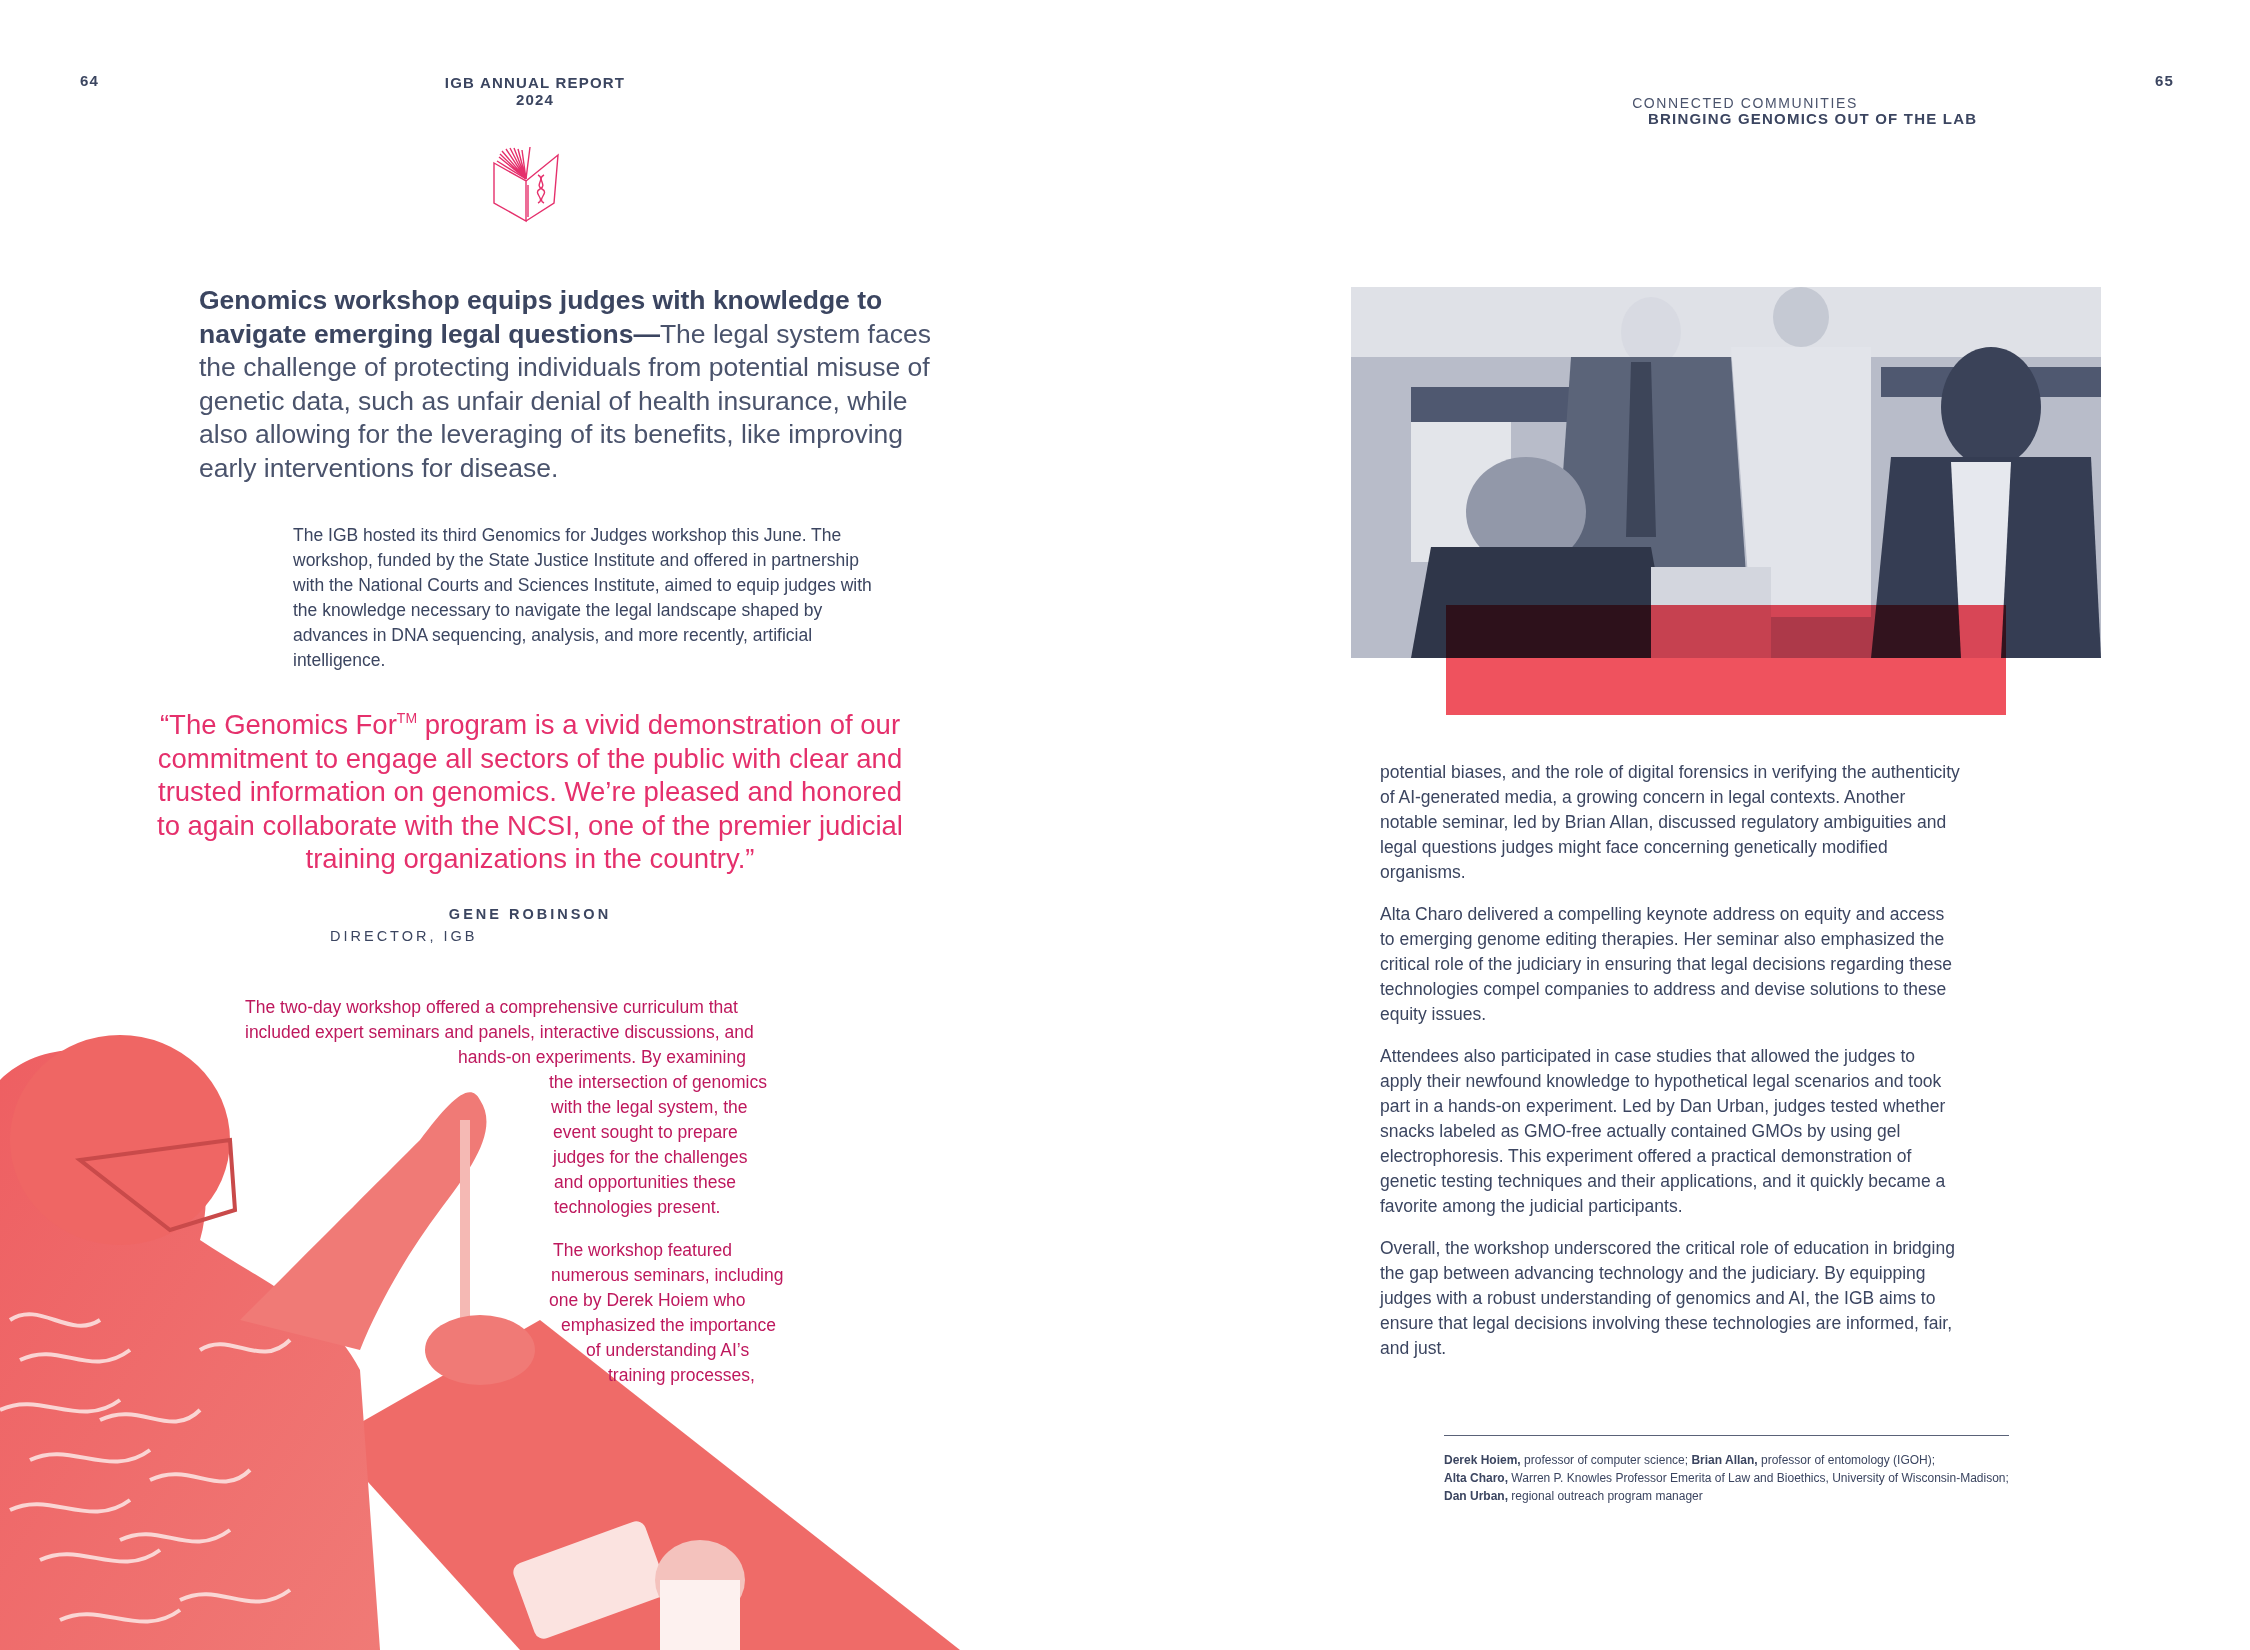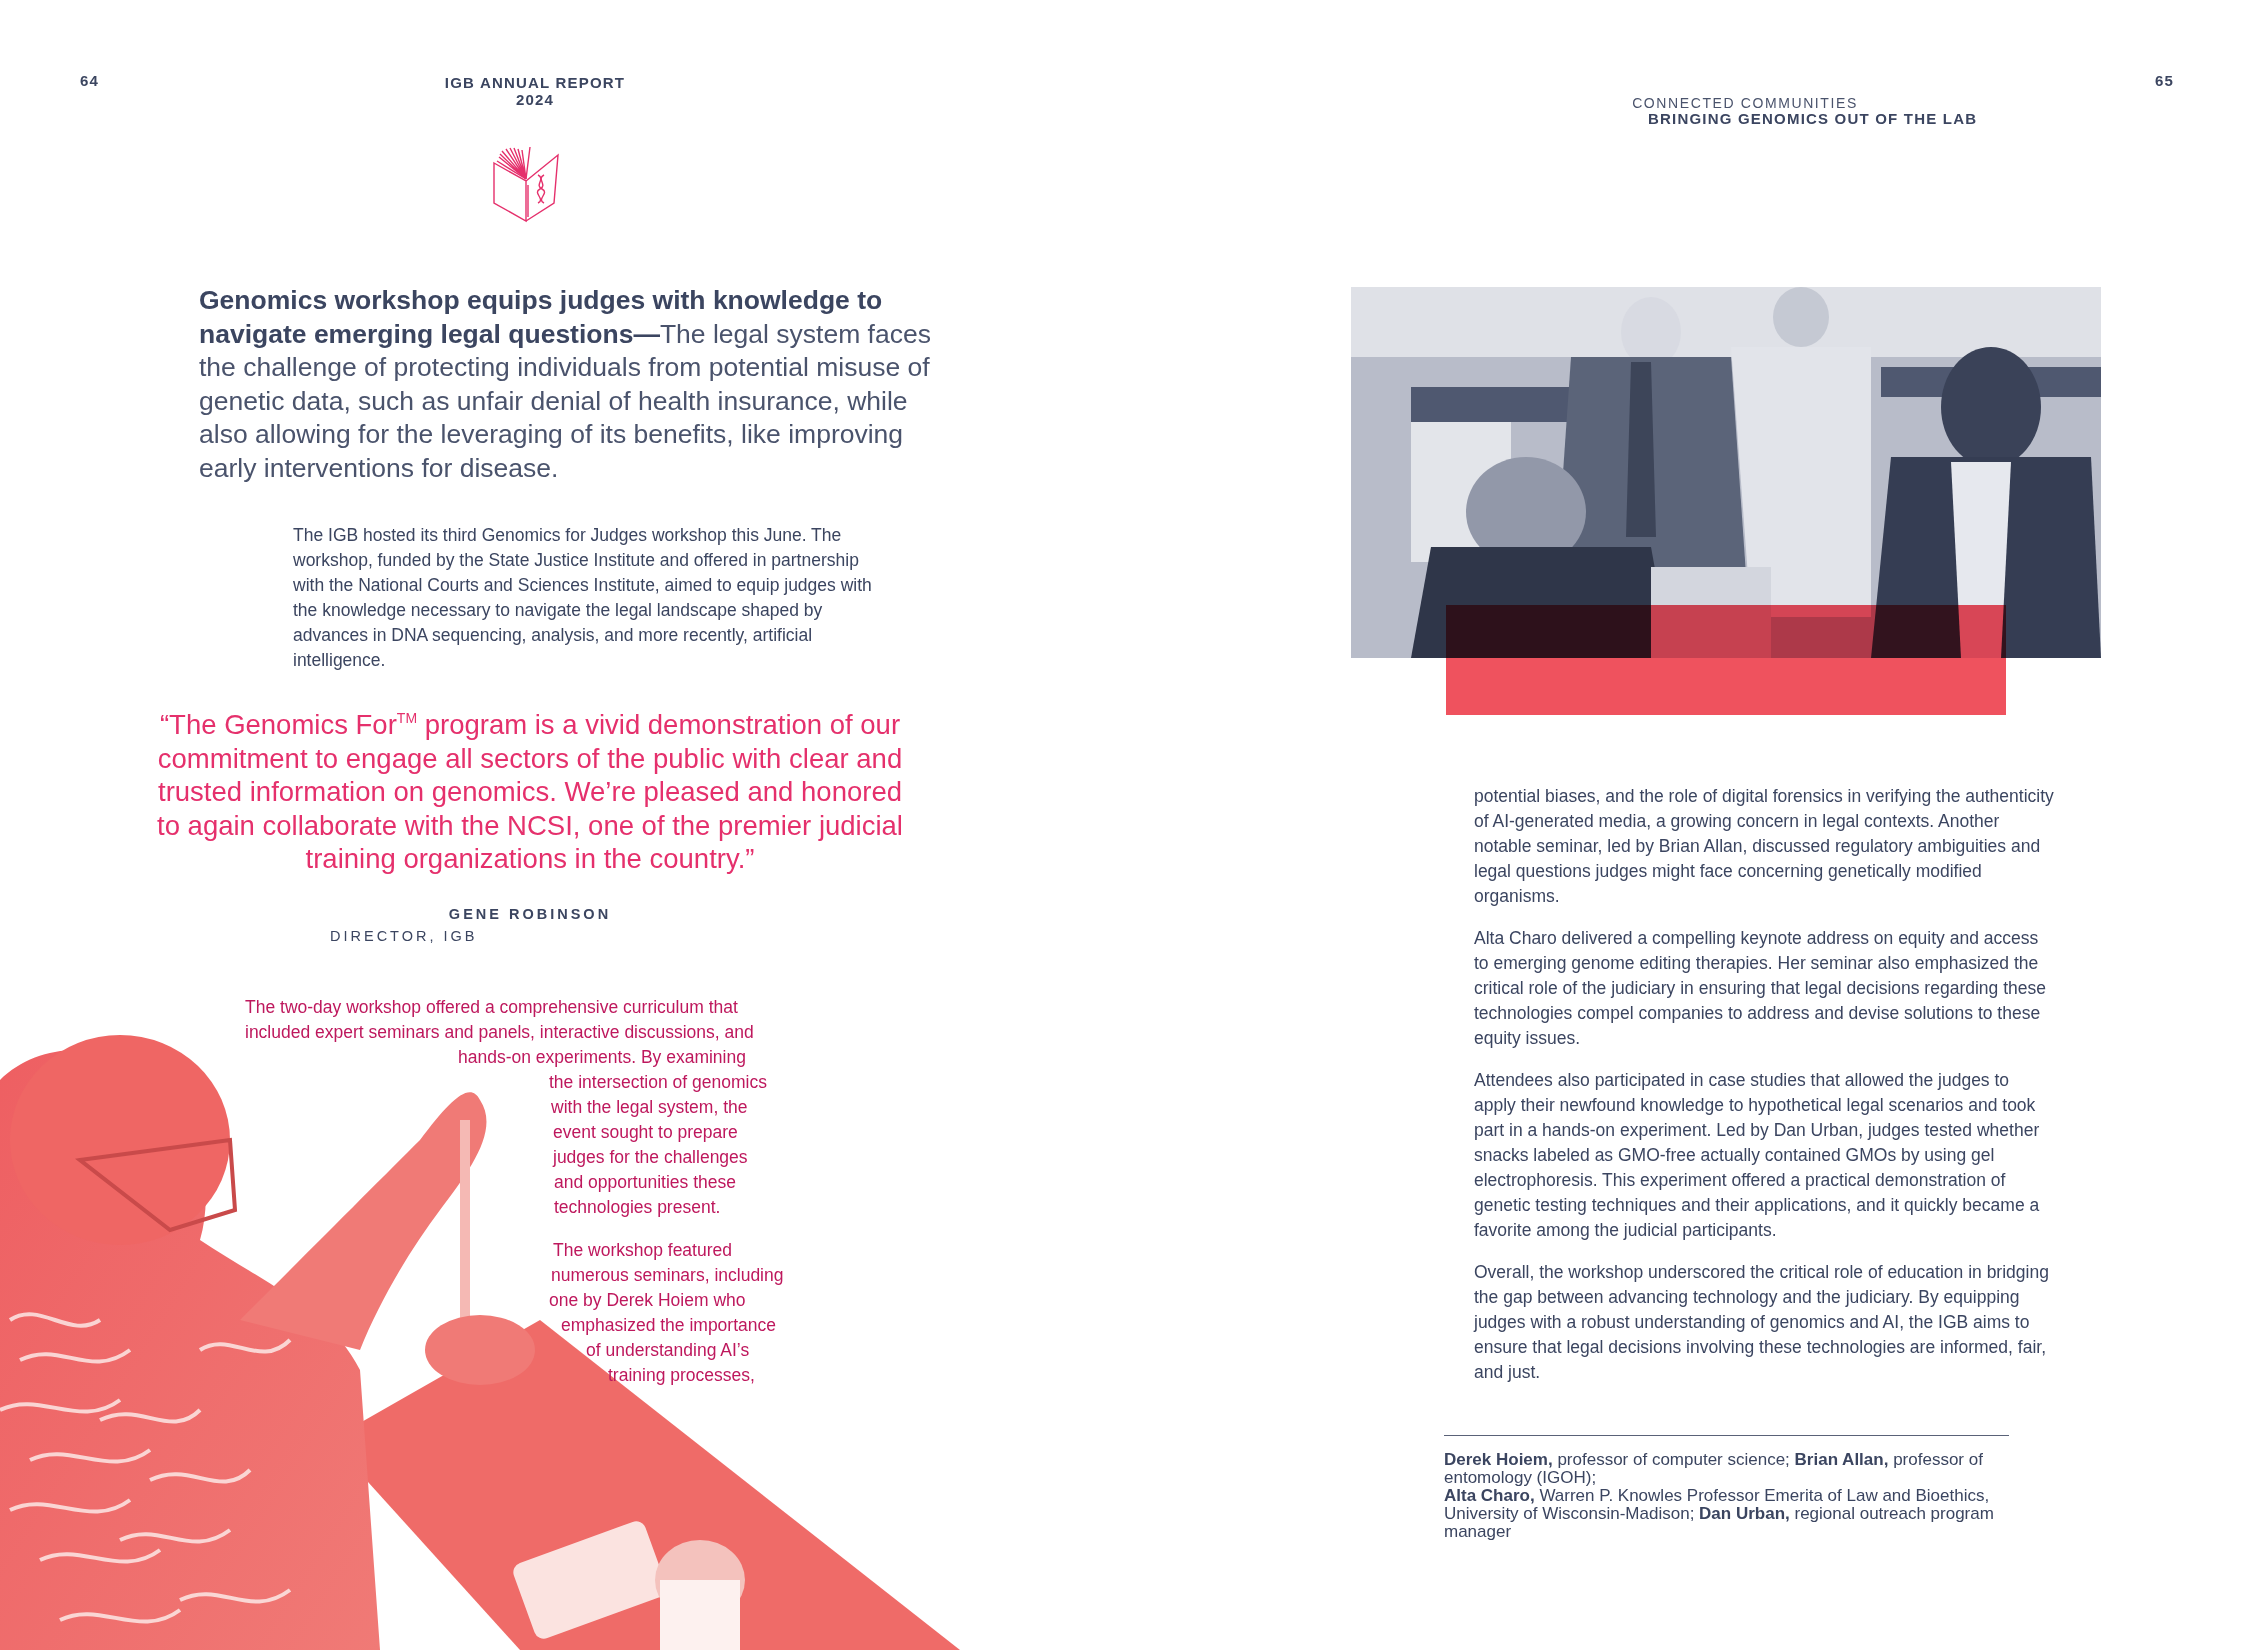--- a/index.html
+++ b/index.html
@@ -22,25 +22,25 @@
     #attr-title { left: 330px; top: 928px; width: 400px; text-align: left; font-size: 14.5px; letter-spacing: 3px; color: #3b4560; }
 
     .wrap-line { position: absolute; white-space: nowrap; font-size: 17.5px; color: #be185d; }
 
     
     #photo-right { left: 1351px; top: 287px; width: 750px; height: 371px; overflow: hidden;
       background: linear-gradient(180deg, #c9ccd6 0%, #9aa0b2 40%, #6e768d 75%, #8a91a5 100%); }
     #red-bar { left: 1446px; top: 605px; width: 560px; height: 110px; background: rgba(239,62,78,0.92); mix-blend-mode: multiply; }
     #red-bar-solid { left: 1446px; top: 658px; width: 560px; height: 57px; background: #ef525e; }
 
-    #right-col { left: 1474px; top: 760px; width: 580px; margin-top: 24px; }
+    #right-col { left: 1380px; top: 760px; width: 580px; }
     #right-col p { margin: 0 0 17px 0; }
 
     #footnote-rule { left: 1444px; top: 1435px; width: 565px; height: 0; border-top: 1.5px solid #5a6278; }
-    #footnote { left: 1444px; top: 1451px; width: 580px; font-size: 17px; line-height: 18px; color: #3b4560; }
+    #footnote { left: 1444px; top: 1451px; width: 580px; font-size: 12px; line-height: 18px; color: #3b4560; }
     #footnote b { font-weight: bold; }
 
     
     #photo-left { left: 0; top: 1020px; width: 960px; height: 630px; }
   </style>
 </head>
 <body>
 
 <div class="abs hdr" style="left:80px; top:72px;">64</div>
 <div class="abs hdr" style="left:430px; top:74px; width:210px; text-align:center;">IGB ANNUAL REPORT 2024</div>

